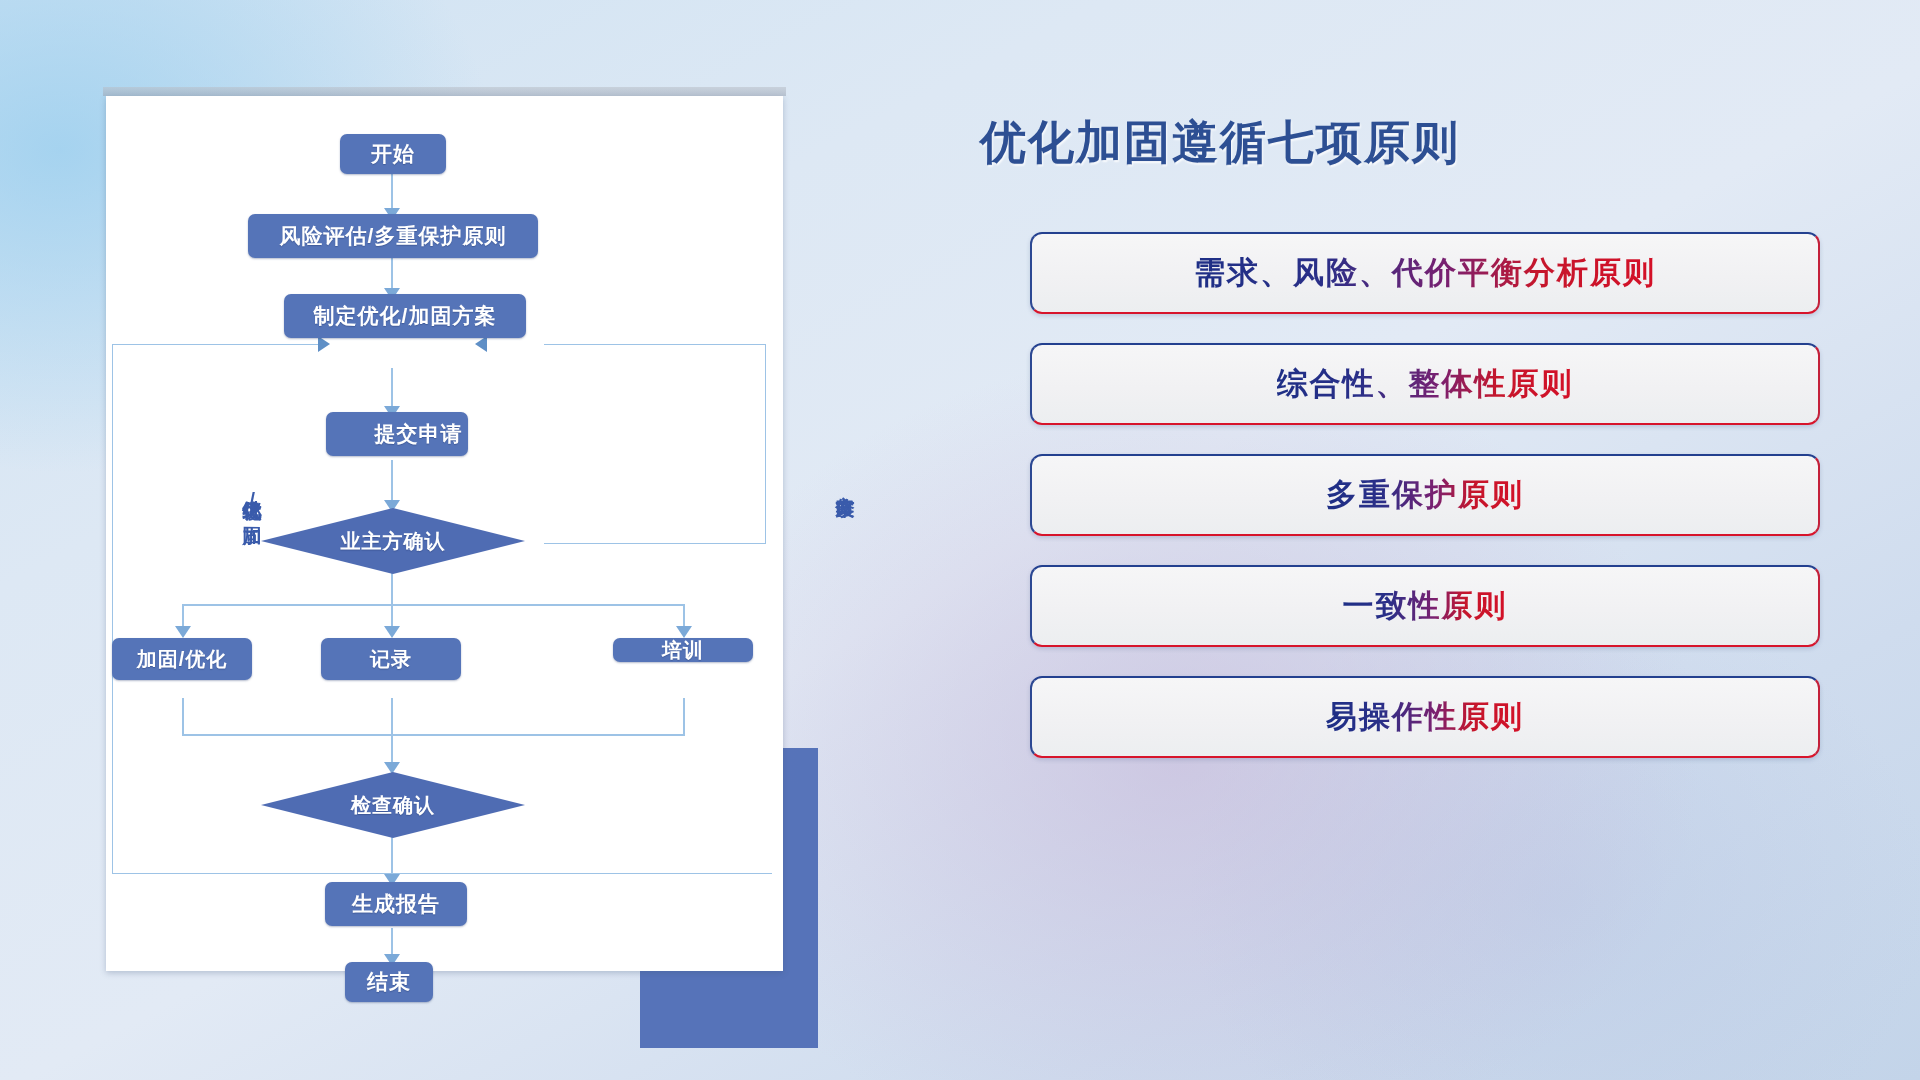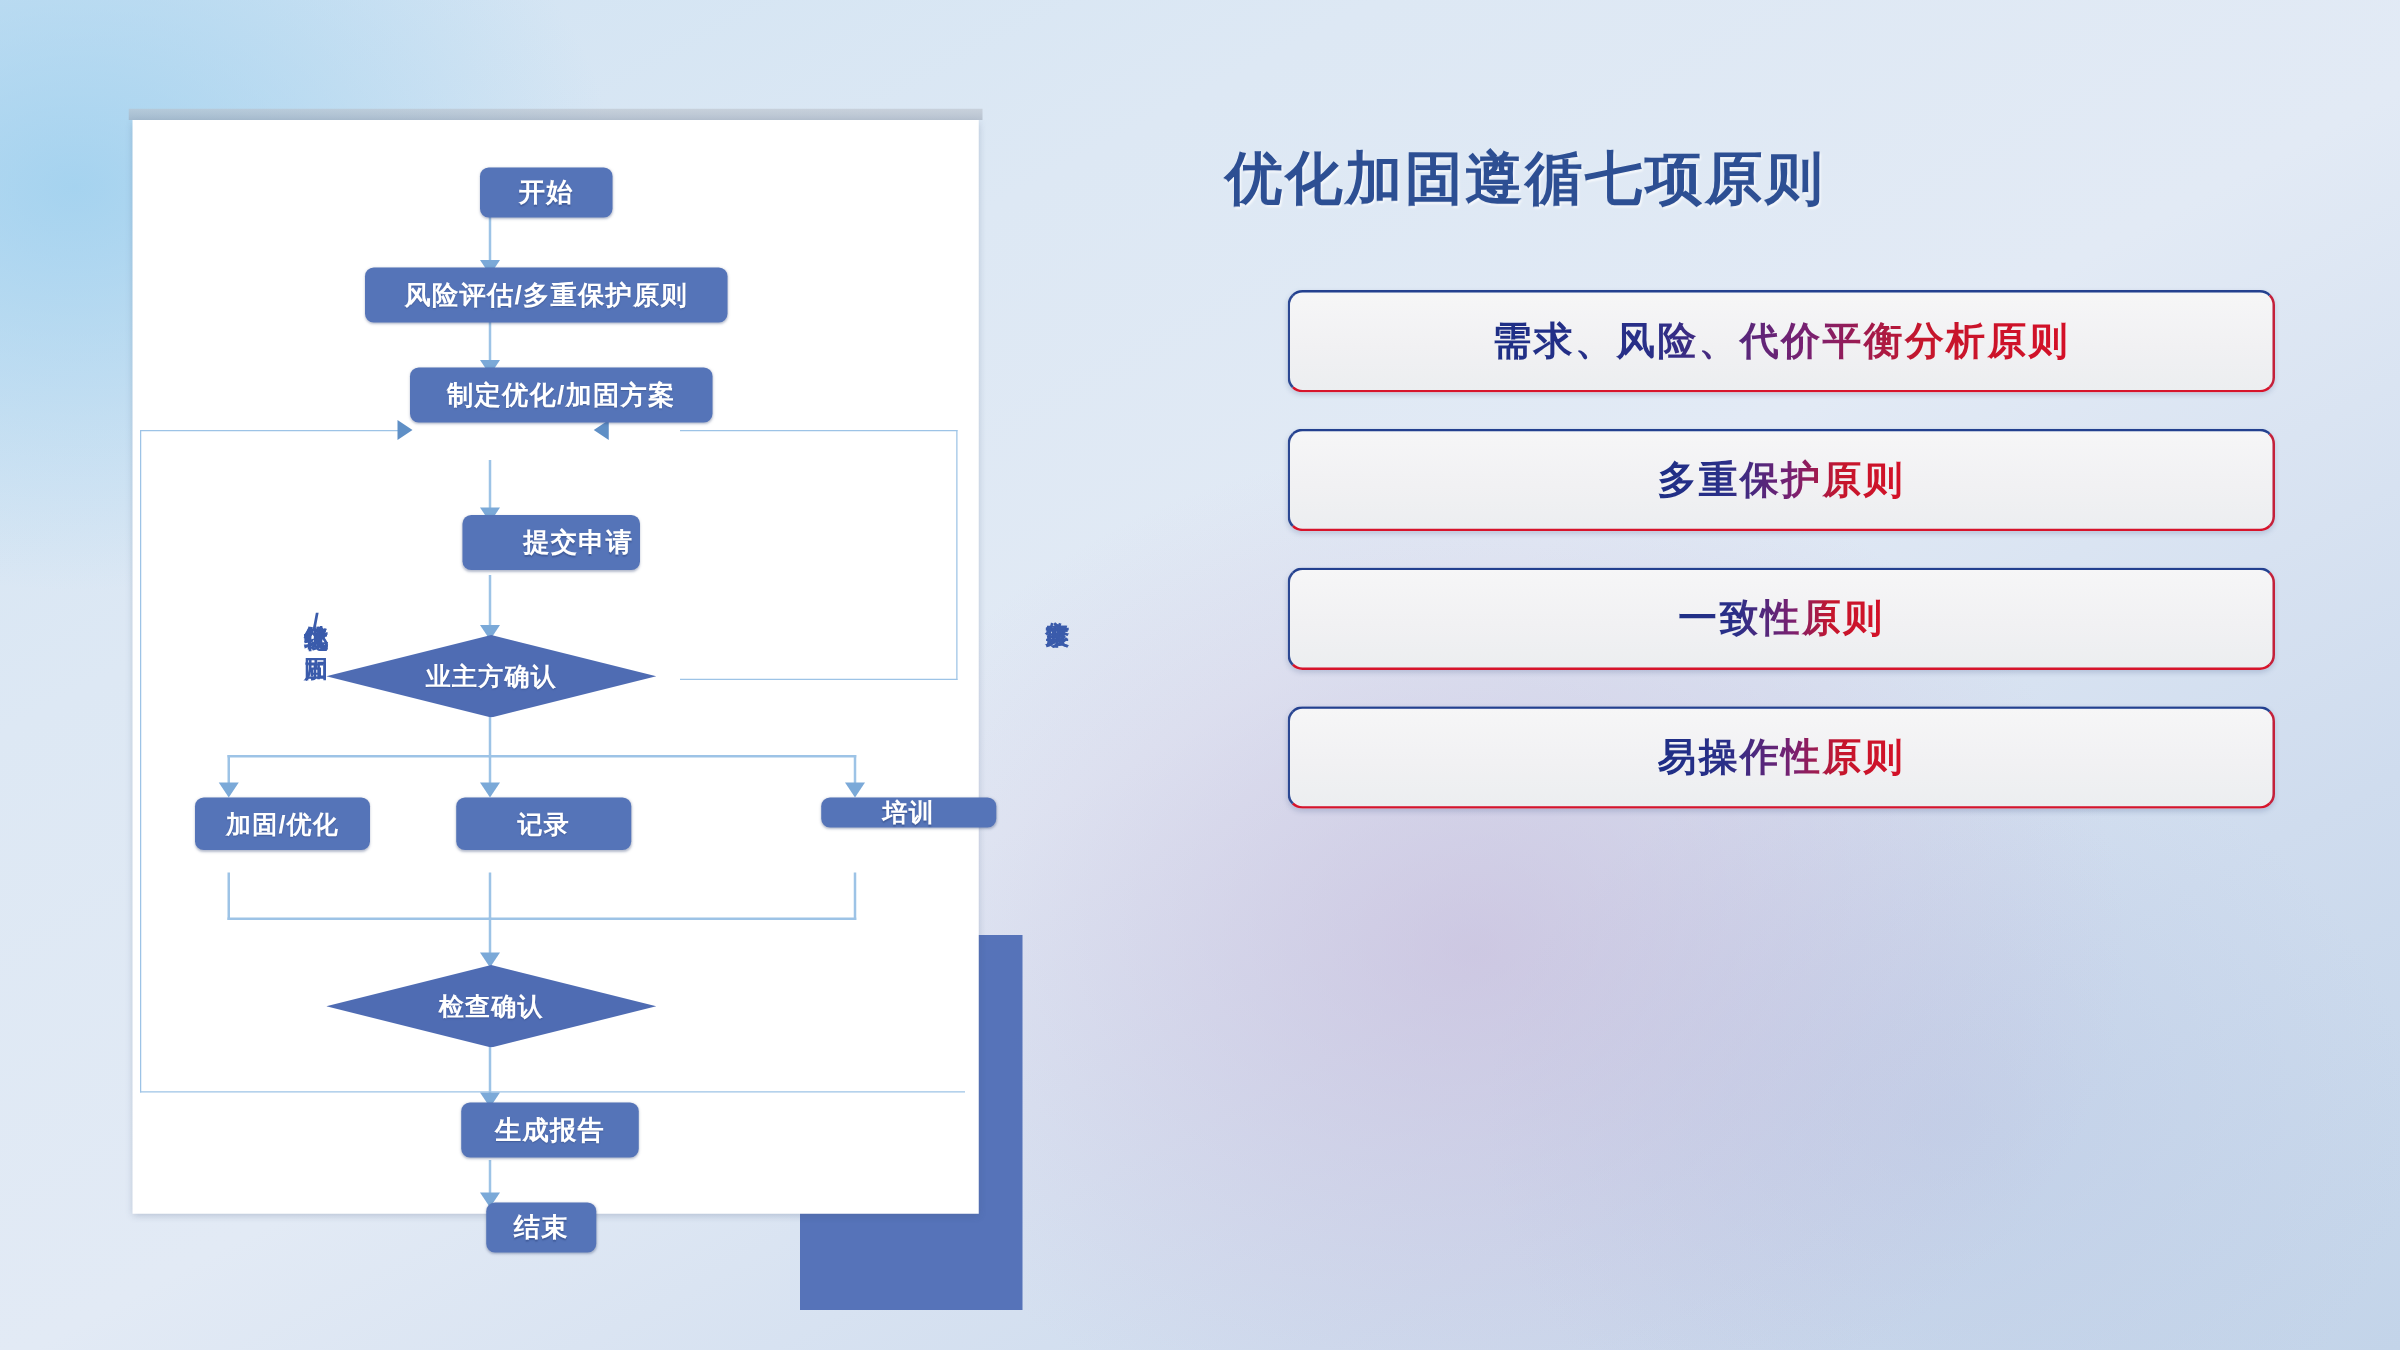--- a/index.html
+++ b/index.html
@@ -57,21 +57,20 @@
     position: absolute;
     background: #5574b8;
     color: #ffffff;
     border-radius: 7px;
     display: flex; align-items: center; justify-content: center;
     font-size: 21px; font-weight: 700;
     letter-spacing: 1px;
     white-space: nowrap;
     box-shadow: 0 1px 2px rgba(40,60,110,.35);
     text-shadow: 0 1px 1px rgba(30,50,100,.35);
-    margin-left: 44px;
   }
   .node.small { font-size: 20px; }
 
   .diamond {
     position: absolute;
     display: flex; align-items: center; justify-content: center;
     color: #fff; font-size: 20px; font-weight: 700; letter-spacing: 1px;
     white-space: nowrap;
     background: #4f6cb3;
     clip-path: polygon(50% 0%, 100% 50%, 50% 100%, 0% 50%);
@@ -209,20 +208,23 @@
 <div id="right-panel">
 
   <div id="principles-title">优化加固遵循七项原则</div>
 
   <div id="principle-list">
 
     <div class="principle-card">
       <span class="principle-text">需求、风险、代价平衡分析原则</span>
     </div>
 
+    <div class="principle-card">
+      <span class="principle-text">综合性、整体性原则</span>
+    </div>
 
 
     <div class="principle-card">
       <span class="principle-text">多重保护原则</span>
     </div>
 
     <div class="principle-card">
       <span class="principle-text">一致性原则</span>
     </div>
 

